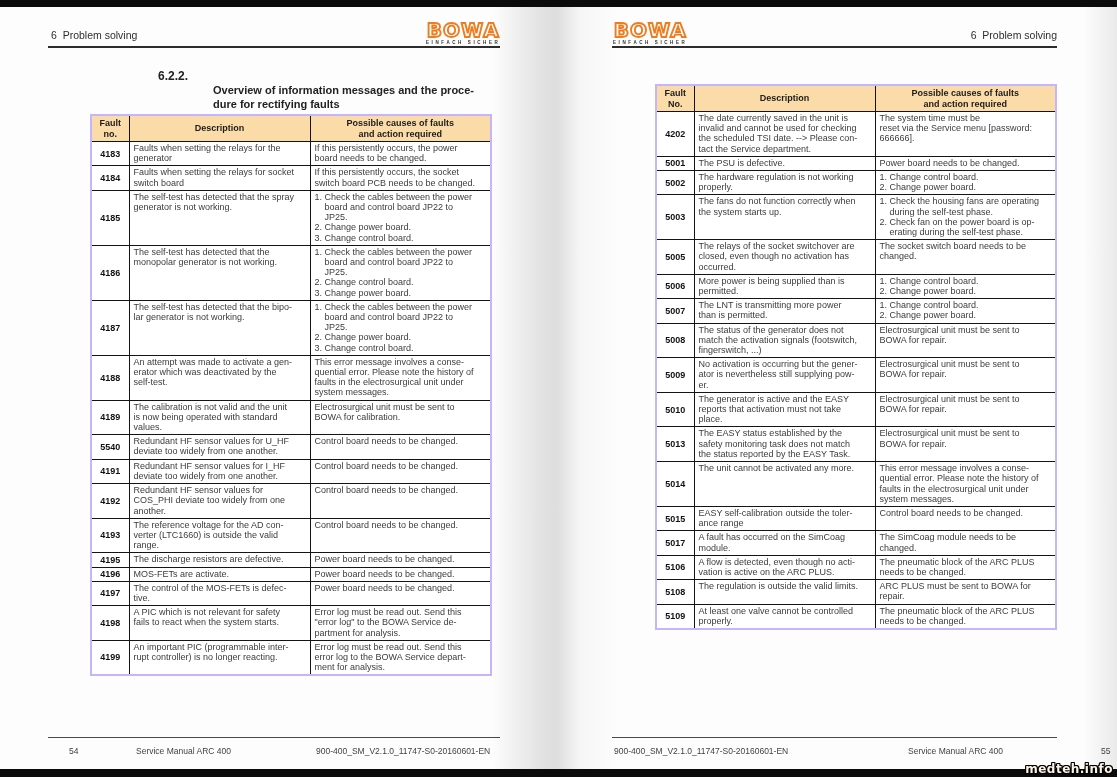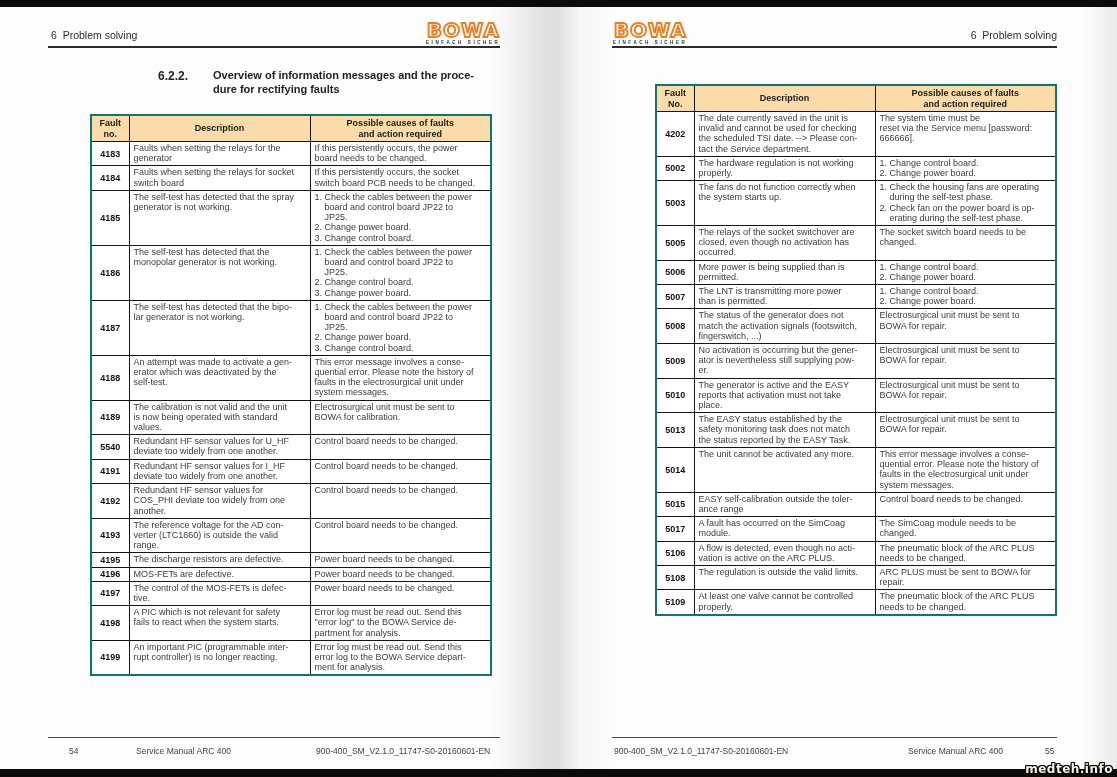--- a/index.html
+++ b/index.html
@@ -42,21 +42,21 @@
     display:block; margin-top:1px;
     font-size:4.5px; font-weight:bold; letter-spacing:2.6px;
     color:#2f2f2f; white-space:nowrap;
   }
   
   .section-number { font-size:12px; font-weight:bold; color:#222; z-index:2; }
   .section-title { font-size:11px; font-weight:bold; color:#222; white-space:pre; line-height:13.5px; z-index:2; }
   
   .fault-table {
     border-collapse:collapse; table-layout:fixed; width:400px;
-    border:2px solid #0f766e; z-index:2; background:#fff;
+    border:2px solid #c4b5fd; z-index:2; background:#fff;
   }
   .fault-table th, .fault-table td { border:1px solid #141414; }
   .fault-table th {
     background:var(--table_header_bg, #fbdca9);
     font-size:9px; font-weight:bold; color:#1c1c1c;
     text-align:center; vertical-align:middle;
     white-space:pre; line-height:10.5px; padding:2px 1px;
   }
   .fault-table col.c-no { width:38px; }
   .fault-table col.c-desc { width:181px; }
@@ -94,21 +94,21 @@
     <div class="abs running-head" style="left:51px; top:29px;">6  Problem solving</div>
 
     <div class="abs logo" style="left:426px; top:20px;">
       <span class="logo-word">BOWA</span>
       <span class="logo-tag">EINFACH SICHER</span>
     </div>
 
     <div class="abs rule" style="left:48px; top:46px; width:452px;"></div>
 
     <div class="abs section-number" style="left:158px; top:69px;">6.2.2.</div>
-    <div class="abs section-title" style="left:213px; top:69px;">Overview of information messages and the proce-
+    <div class="abs section-title" style="left:213px; top:84px;">Overview of information messages and the proce-
 dure for rectifying faults</div>
 
     <table class="fault-table abs" style="left:90px; top:114px;">
       <colgroup>
           <col class="c-no">
           <col class="c-desc">
           <col class="c-cause">
         </colgroup>
       <thead>
         <tr>
@@ -221,21 +221,21 @@
           </tr>
 
           <tr>
             <td class="no">4195</td>
             <td class="desc">The discharge resistors are defective.</td>
             <td class="cause">Power board needs to be changed.</td>
           </tr>
 
           <tr>
             <td class="no">4196</td>
-            <td class="desc">MOS-FETs are defective.</td>
+            <td class="desc">MOS-FETs are activate.</td>
             <td class="cause">Power board needs to be changed.</td>
           </tr>
 
           <tr>
             <td class="no">4197</td>
             <td class="desc">The control of the MOS-FETs is defec-
 tive.</td>
             <td class="cause">Power board needs to be changed.</td>
           </tr>
 
@@ -297,20 +297,25 @@
             <td class="desc">The date currently saved in the unit is
 invalid and cannot be used for checking
 the scheduled TSI date. --&gt; Please con-
 tact the Service department.</td>
             <td class="cause">The system time must be
 reset via the Service menu [password:
 666666].</td>
           </tr>
 
 
+          <tr>
+            <td class="no">5001</td>
+            <td class="desc">The PSU is defective.</td>
+            <td class="cause">Power board needs to be changed.</td>
+          </tr>
 
           <tr>
             <td class="no">5002</td>
             <td class="desc">The hardware regulation is not working
 properly.</td>
             <td class="cause">1. Change control board.
 2. Change power board.</td>
           </tr>
 
           <tr>
@@ -429,18 +434,18 @@
 properly.</td>
             <td class="cause">The pneumatic block of the ARC PLUS
 needs to be changed.</td>
           </tr>
         </tbody>
     </table>
 
     <div class="abs rule thin" style="left:612px; top:737px; width:445px;"></div>
     <div class="abs footer-text" style="left:614px; top:746px;">900-400_SM_V2.1.0_11747-S0-20160601-EN</div>
     <div class="abs footer-text" style="left:908px; top:746px;">Service Manual ARC 400</div>
-    <div class="abs footer-text" style="left:1045px; top:746px;">55</div>
+    <div class="abs footer-text" style="left:1101px; top:746px;">55</div>
   </div>
 
   <div class="scan-bar bottom"></div>
   <div class="watermark">medteh.info</div>
 </div>
 
 </body></html>

